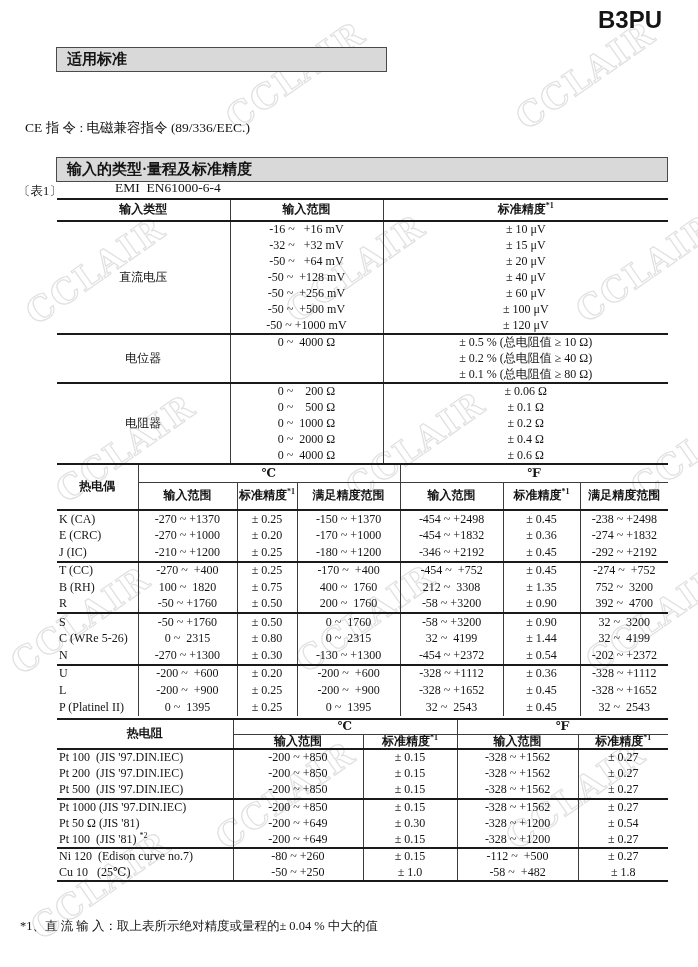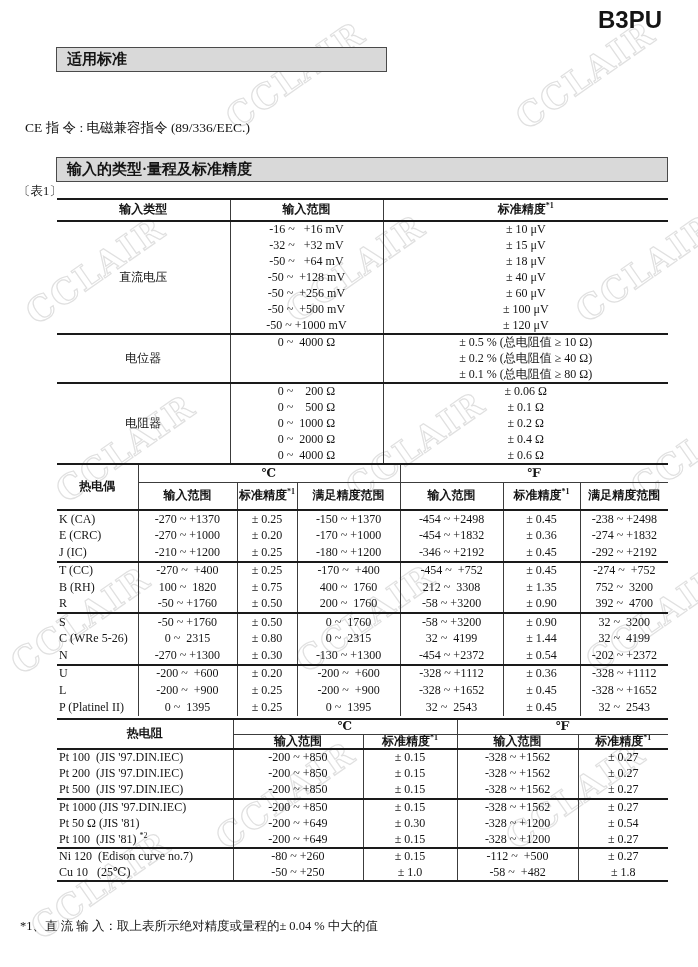--- a/index.html
+++ b/index.html
@@ -70,20 +70,21 @@
 <div class="wm" style="left:205px;top:775px">CCLAIR</div>
 <div class="wm" style="left:495px;top:775px">CCLAIR</div>
 <div class="wm" style="left:20px;top:865px">CCLAIR</div>
 
 <div class="brand">B3PU</div>
 
 <div class="bar bar-standards">适用标准</div>
 
 <div class="ce-block">
   <div>CE 指 令 : 电磁兼容指令 (89/336/EEC.)</div>
+  <div class="ce-indent">EMI  EN61000-6-4</div>
 </div>
 
 <div class="bar bar-input">输入的类型·量程及标准精度</div>
 
 <div class="tbl-label">〔表1〕</div>
 
 <div class="twrap" id="t1w" style="top:198px">
 <table class="t" id="t1">
   <colgroup>
         <col style="width:173px">
@@ -102,21 +103,21 @@
           <td rowspan="7">直流电压</td>
           <td class="bl">-16 ~   +16 mV</td>
           <td class="bl">± 10 μV</td>
         </tr>
     <tr>
           <td class="bl">-32 ~   +32 mV</td>
           <td class="bl">± 15 μV</td>
         </tr>
     <tr>
           <td class="bl">-50 ~   +64 mV</td>
-          <td class="bl">± 18 μV</td>
+          <td class="bl">± 20 μV</td>
         </tr>
     <tr>
           <td class="bl">-50 ~  +128 mV</td>
           <td class="bl">± 40 μV</td>
         </tr>
     <tr>
           <td class="bl">-50 ~  +256 mV</td>
           <td class="bl">± 60 μV</td>
         </tr>
     <tr>

